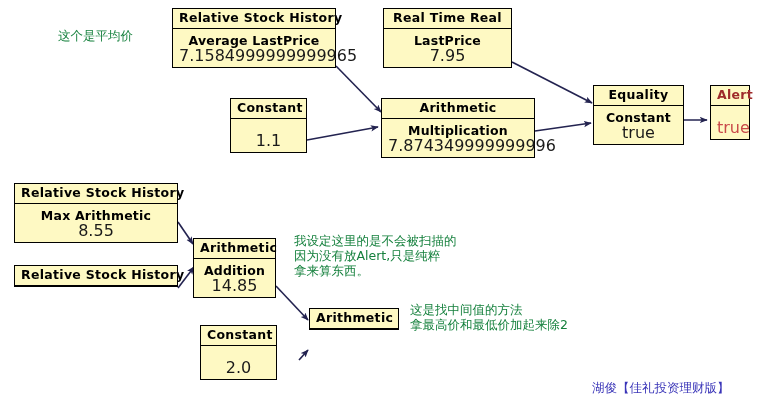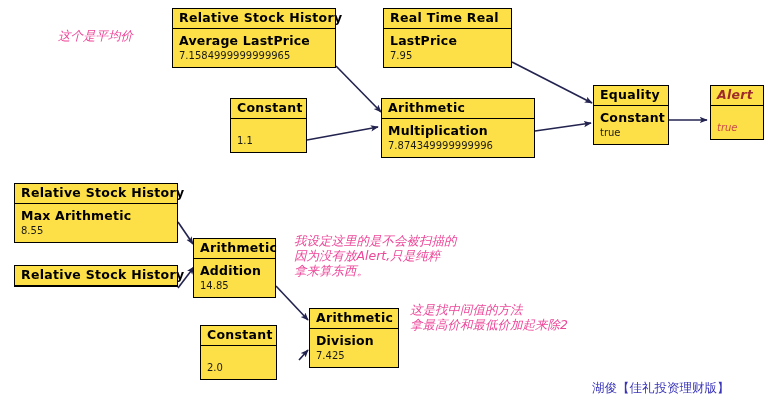--- a/index.html
+++ b/index.html
@@ -22,22 +22,23 @@
     left: 0;
     top: 0;
     width: 776px;
     height: 403px;
     pointer-events: none;
   }
   .node {
     position: absolute;
     box-sizing: border-box;
     border: 1.5px solid #000000;
-    background: #fde047;
+    background: #fef9c3;
     z-index: 5;
+    text-align: center;
   }
   .node .title {
     box-sizing: border-box;
     border-bottom: 1.5px solid #000000;
     padding: 2px 6px 3px 6px;
     font-weight: bold;
     font-size: 12.5px;
     line-height: 14px;
     color: #000000;
     white-space: nowrap;
@@ -50,44 +51,43 @@
   }
   .node .body .label {
     font-weight: bold;
     font-size: 12.5px;
     line-height: 15px;
     white-space: nowrap;
     letter-spacing: 0.2px;
   }
   .node .body .value {
     font-weight: normal;
-    font-size: 10px;
+    font-size: 16px;
     line-height: 15px;
     white-space: nowrap;
     color: #1a1a1a;
   }
   .node.alert .title {
     color: #9e2b2b;
   }
   .node.alert .body .value {
     color: #c94a4a;
   }
   .node .body .spacer {
     height: 10px;
   }
 
   .annotation {
     position: absolute;
-    color: #ec4899;
+    color: #15803d;
     font-family: "DejaVu Sans", "Liberation Sans", sans-serif;
     font-size: 12.5px;
     line-height: 15px;
     white-space: pre;
     z-index: 6;
-    font-style: italic;
   }
   .watermark {
     position: absolute;
     color: #3a35b8;
     font-size: 12.5px;
     line-height: 15px;
     white-space: pre;
     z-index: 6;
   }
 </style>
@@ -140,29 +140,29 @@
   </div>
 
   <div class="node" style="left:381px; top:98px; width:154px;">
     <div class="title">Arithmetic</div>
     <div class="body">
       <div class="label">Multiplication</div>
       <div class="value">7.874349999999996</div>
     </div>
   </div>
 
-  <div class="node" style="left:593px; top:85px; width:76px;">
+  <div class="node" style="left:593px; top:85px; width:91px;">
     <div class="title">Equality</div>
     <div class="body">
       <div class="label">Constant</div>
       <div class="value">true</div>
     </div>
   </div>
 
-  <div class="node alert" style="left:710px; top:85px; width:54px;font-style:italic;">
+  <div class="node alert" style="left:710px; top:85px; width:40px;">
     <div class="title">Alert</div>
     <div class="body">
       <div class="spacer"></div>
       <div class="value">true</div>
     </div>
   </div>
 
   <div class="node" style="left:14px; top:183px; width:164px;">
     <div class="title">Relative Stock History</div>
     <div class="body">
@@ -186,24 +186,20 @@
   <div class="node" style="left:200px; top:325px; width:77px;">
     <div class="title">Constant</div>
     <div class="body">
       <div class="spacer"></div>
       <div class="value">2.0</div>
     </div>
   </div>
 
   <div class="node" style="left:309px; top:308px; width:90px;">
     <div class="title">Arithmetic</div>
-    <div class="body">
-      <div class="label">Division</div>
-      <div class="value">7.425</div>
-    </div>
   </div>
 
   <div class="annotation" style="left:58px; top:28px;">这个是平均价</div>
 
   <div class="annotation" style="left:294px; top:233px;">我设定这里的是不会被扫描的
 因为没有放Alert,只是纯粹
 拿来算东西。</div>
 
   <div class="annotation" style="left:410px; top:302px;">这是找中间值的方法
 拿最高价和最低价加起来除2</div>

